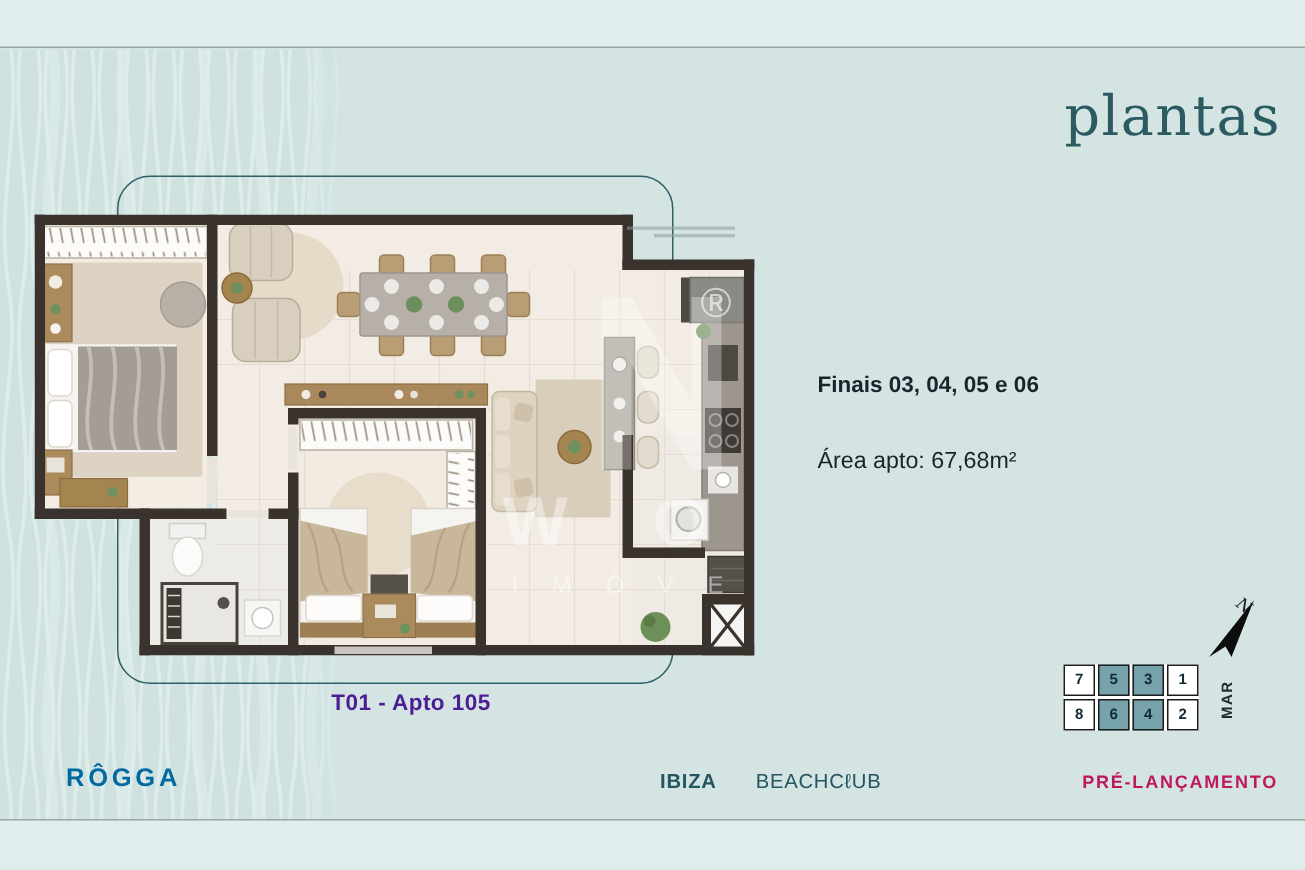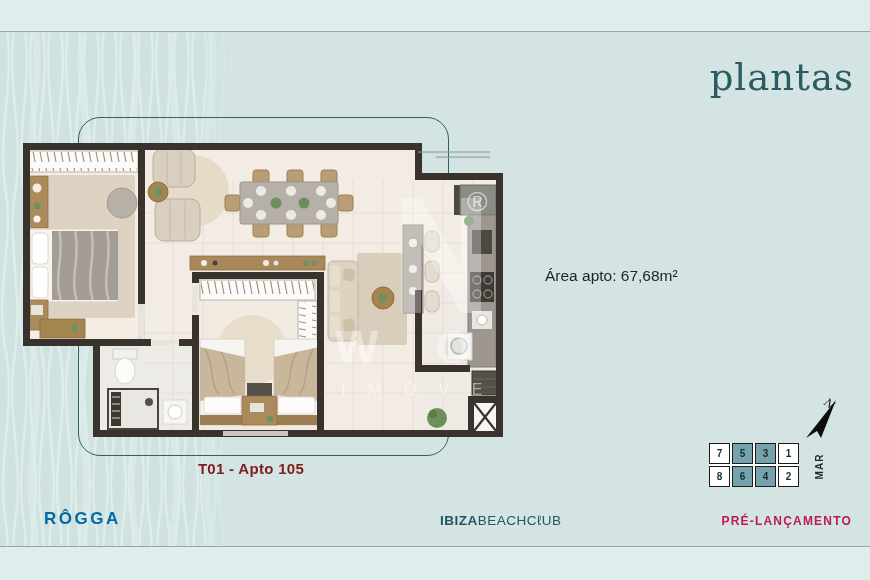--- a/index.html
+++ b/index.html
@@ -22,35 +22,35 @@
     border:1.5px solid #2e6066; border-radius:22px;
   }
   .floor-plan{ position:absolute; left:23px; top:143px; }
   .page-title{
     position:absolute; top:56px; right:16px;
     font-family:"DejaVu Serif", serif; font-weight:400;
     font-size:37px; color:#2b5a60; letter-spacing:1px;margin-left:32px;
   }
   .unit-info{ position:absolute; left:545px; top:247px; color:#18262c; }
   .unit-info .b{ font-weight:bold; font-size:15px; line-height:20px; }
-  .unit-info .a{ font-weight:400; font-size:15.5px; margin-top:20px; }
+  .unit-info .a{ font-weight:400; font-size:15.5px; margin-top:32px; }
   .plan-caption{
-    position:absolute; left:141px; top:460px; width:220px; text-align:center;
-    color:#7f1d1d; font-size:15px; font-weight:600; letter-spacing:0.3px;
+    position:absolute; left:164px; top:460px; width:220px; text-align:center;
+    color:#4c1d95; font-size:15px; font-weight:600; letter-spacing:0.3px;
   }
   .brand-logo{
     position:absolute; left:44px; top:509px;
     font-size:17px; font-weight:bold; letter-spacing:2.5px; color:#0369a1;
   }
   .development{
     position:absolute; left:440px; top:513px;
     font-size:13.5px; color:#235661; letter-spacing:0.5px;
   }
   .development .bold{ font-weight:700; }
-  .development .light{ font-weight:300; }
+  .development .light{ font-weight:300;margin-left:26px; }
   .launch-status{
     position:absolute; right:18px; top:514px;
     font-size:12px; font-weight:600; letter-spacing:1.2px; color:#be185d;
   }
   .site-map{
     position:absolute; left:709px; top:443px;
     display:grid; grid-template-columns:repeat(4,21px); grid-auto-rows:21px;
     gap:2px; background:#ffffff;
   }
   .site-map .cell{
@@ -345,20 +345,21 @@
       <path d="M378,170 L378,55 L398,55 L438,125 L438,55 L458,55 L458,170 L438,170 L398,100 L398,170 Z" fill="#ffffff" opacity="0.30"></path>
       <text x="444" y="68" font-size="28" fill="#ffffff" opacity="0.6" font-family="Liberation Sans, sans-serif">®</text>
       <text x="312" y="220" font-size="46" font-weight="bold" fill="#ffffff" opacity="0.42" font-family="Liberation Sans, sans-serif" letter-spacing="22">W O L F</text>
       <text x="318" y="252" font-size="16" fill="#ffffff" opacity="0.5" font-family="Liberation Sans, sans-serif" letter-spacing="9">I M Ó V E</text>
     </g>
   </svg>
 
   <div class="page-title">plantas</div>
 
   <div class="unit-info">
+    <div class="b">Finais 03, 04, 05 e 06</div>
     <div class="a">Área apto: 67,68m²</div>
   </div>
 
   <div class="plan-caption">T01 - Apto 105</div>
 
   <div class="site-map">
     <div class="cell">7</div>
     <div class="cell hl">5</div>
     <div class="cell hl">3</div>
     <div class="cell">1</div>

